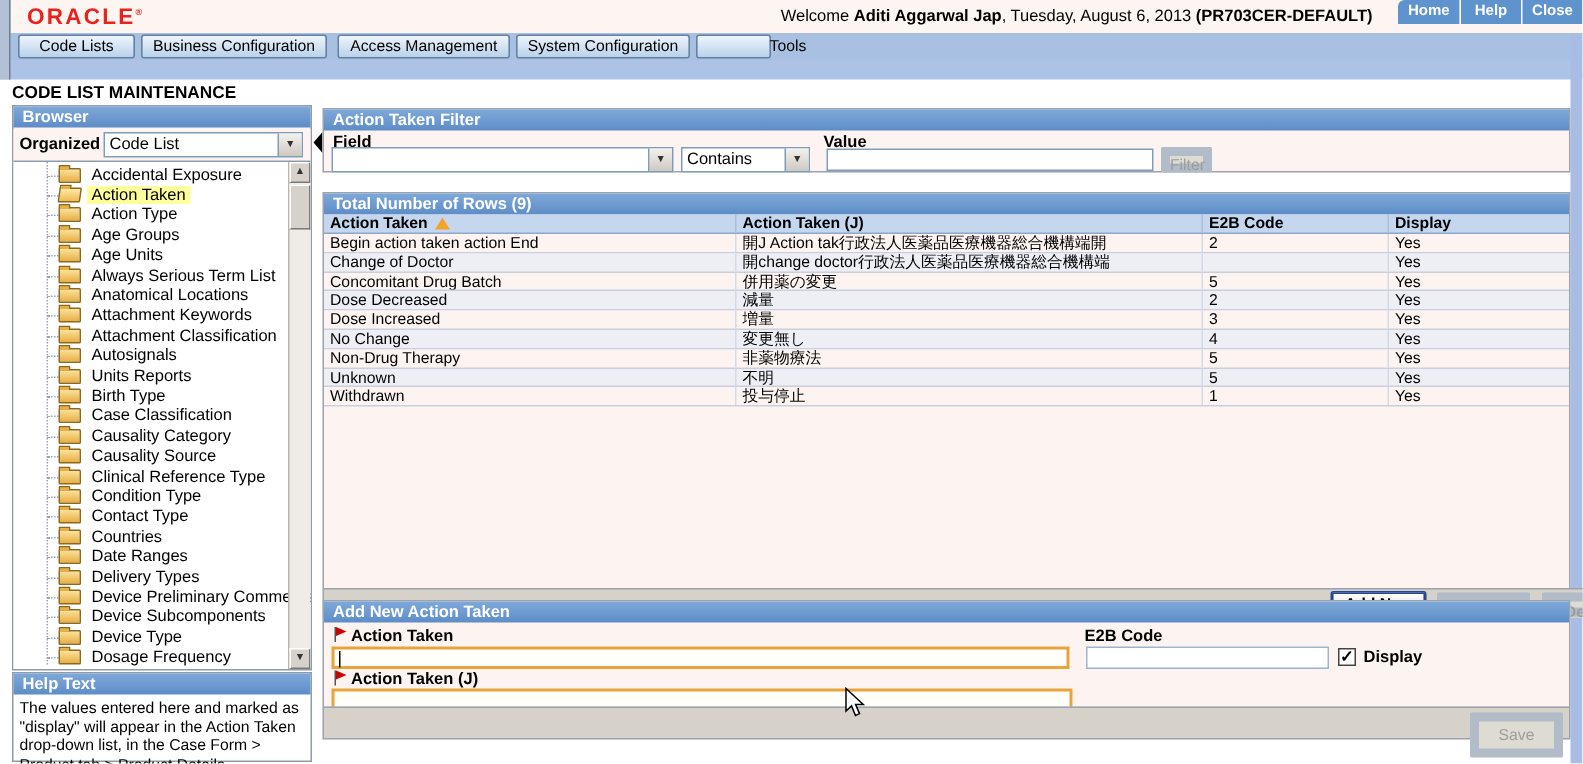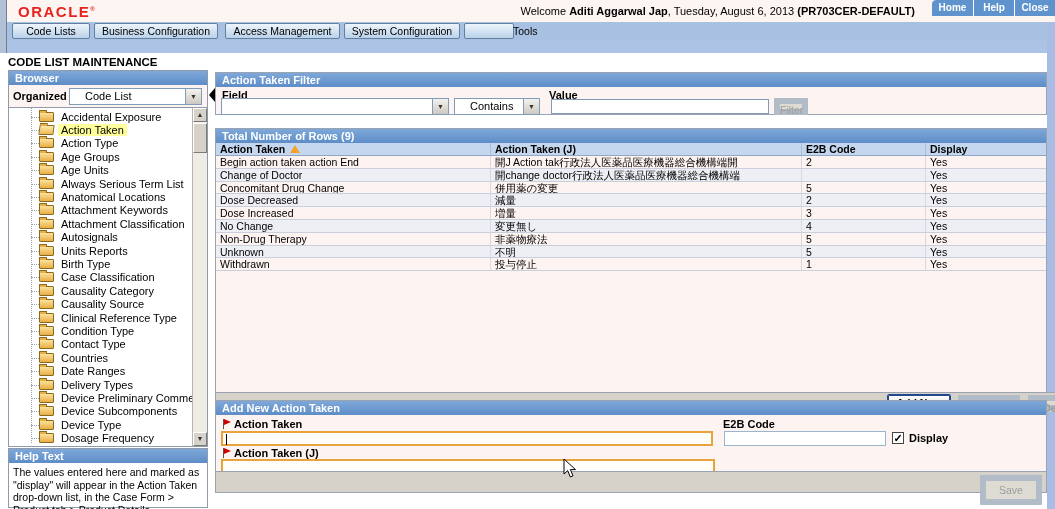--- a/index.html
+++ b/index.html
@@ -35,21 +35,21 @@
 
   
   .section-header { background:linear-gradient(#7fa8d9,#5d8dc7); color:#fff; font-weight:bold;
     font-size:11px; height:14px; line-height:14px; padding-left:6px; }
 
   
   #browser-panel { left:8px; top:70px; width:200px; height:377px; background:#fdf3f0; border:1px solid #8f9bab; }
   #organized-row { position:absolute; left:0; top:15px; width:198px; height:21px; background:#fdf3f0; }
   #organized-label { position:absolute; left:4px; top:4px; font-weight:bold; }
   .combo { position:absolute; background:#fff; border:1px solid #7f9db9; display:flex; }
-  .combo .combo-text { flex:1; line-height:15px; padding-left:15px; overflow:hidden; white-space:nowrap; }
+  .combo .combo-text { flex:1; line-height:15px; padding-left:3px; overflow:hidden; white-space:nowrap; }
   .combo .combo-btn { width:16px; background:linear-gradient(#f4f2ee,#cdc9c1); border-left:1px solid #7f9db9;
     font-size:7px; color:#333; text-align:center; line-height:15px; cursor:pointer; }
   #organized-combo { left:60px; top:2px; width:133px; height:17px; }
 
   #tree { position:absolute; left:0; top:36px; width:198px; height:339px; background:#fff; border-top:1px solid #8f9bab; overflow:hidden; }
   #tree-items { position:absolute; left:0; top:2px; width:182px; }
   .titem { position:relative; height:13.4px; display:flex; align-items:center; padding-left:30px; cursor:pointer; white-space:nowrap; }
   .titem::before { content:""; position:absolute; left:22px; top:50%; width:8px; height:0; border-top:1px dotted #9aa4b4; }
   .tree-vline { position:absolute; left:22px; top:0; width:0; height:335px; border-left:1px dotted #9aa4b4; }
   .folder { position:relative; width:15px; height:10px; margin-right:4px; flex:0 0 15px;
@@ -333,21 +333,21 @@
             <div class="tcell cw2">2</div>
             <div class="tcell cw3">Yes</div>
           </div>
           <div class="trow">
             <div class="tcell cw0">Change of Doctor</div>
             <div class="tcell cw1">開change doctor行政法人医薬品医療機器総合機構端</div>
             <div class="tcell cw2"></div>
             <div class="tcell cw3">Yes</div>
           </div>
           <div class="trow">
-            <div class="tcell cw0">Concomitant Drug Change</div>
+            <div class="tcell cw0">Concomitant Drug Batch</div>
             <div class="tcell cw1">併用薬の変更</div>
             <div class="tcell cw2">5</div>
             <div class="tcell cw3">Yes</div>
           </div>
           <div class="trow">
             <div class="tcell cw0">Dose Decreased</div>
             <div class="tcell cw1">減量</div>
             <div class="tcell cw2">2</div>
             <div class="tcell cw3">Yes</div>
           </div>

